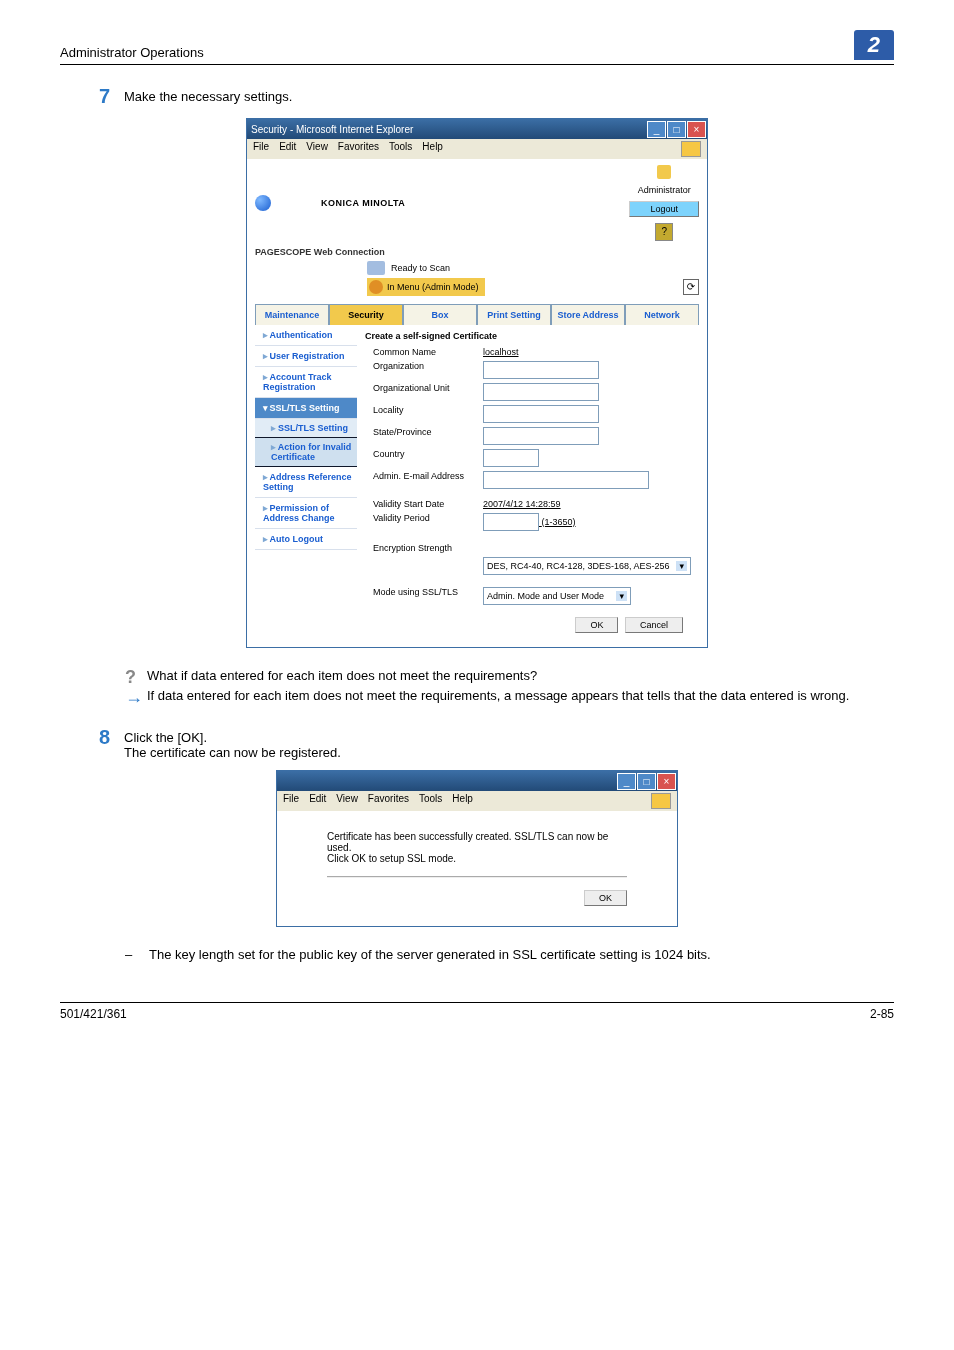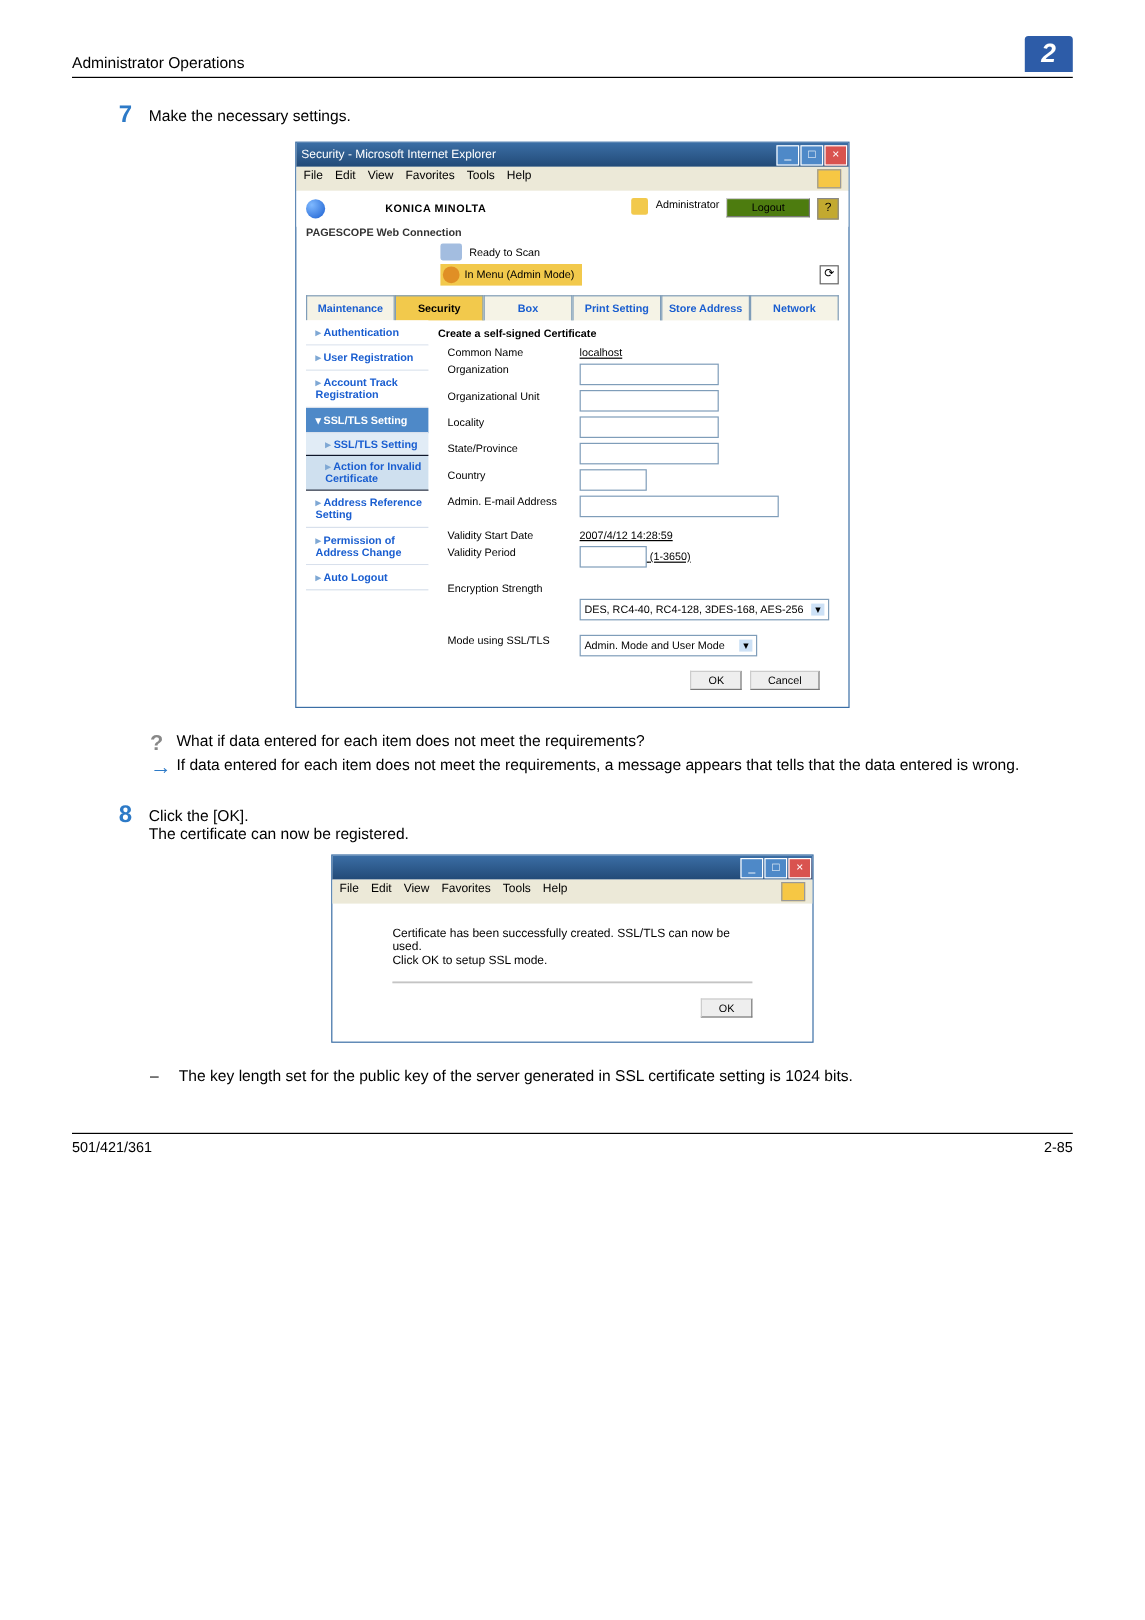--- a/index.html
+++ b/index.html
@@ -22,24 +22,24 @@
   .win8 { width: 400px; }
   .titlebar { display: flex; align-items: center; background: linear-gradient(#3b6ea5, #224a77); color: #fff; height: 20px; font-size: 10px; padding-left: 4px; }
   .titlebar .spacer { flex: 1; }
   .tbtn { width: 17px; height: 15px; font-size: 10px; text-align: center; line-height: 15px; margin-right: 1px; background: #4e89c8; border: 1px solid #fff; }
   .tbtn.close { background: #d9534f; }
   .menubar { display: flex; gap: 10px; font-size: 10px; background: #ece9d8; padding: 2px 6px; }
   .ieflag { width: 18px; height: 14px; background: #f6c744; margin-left: auto; border: 1px solid #999;}
   .km-header { display: flex; align-items: center; padding: 6px 8px; background: #fff; gap: 6px; }
   .km-logo-circle { width: 16px; height: 16px; border-radius: 50%; background: radial-gradient(circle at 30% 30%, #7fb9ff, #1a5ed0); }
   .km-logo-text { font-size: 9px; font-weight: bold; letter-spacing: 0.5px; margin-left: 44px; }
-  .km-right { display: flex; align-items: flex-start; gap: 6px; margin-left: auto; }
+  .km-right { display: flex; align-items: center; gap: 6px; margin-left: auto; flex-direction: column; }
   .admin-icon { width: 14px; height: 14px; background: #f2c94c; border-radius: 2px; }
   .admin-label { font-size: 9px; }
-  .logout-btn { font-size: 9px; padding: 2px 20px; border: 1px outset #ccc; background: #4d7c0f; }
+  .logout-btn { font-size: 9px; padding: 2px 20px; border: 1px outset #ccc; background: #7dd3fc; }
   .help-btn { width: 16px; height: 16px; background: #c3a92f; font-size: 10px; text-align: center; line-height: 16px; border: 1px solid #888; }
   .status-row { display: flex; align-items: center; padding: 4px 8px 0 120px; font-size: 9px; gap: 6px; }
   .printer-icon { width: 18px; height: 14px; background: #a3bde0; border-radius: 2px; }
   .mode-row { display: flex; align-items: center; margin: 3px 8px 8px 120px; }
   .mode-badge { display: flex; align-items: center; background: #f2c94c; font-size: 9px; padding: 2px 6px 2px 2px; gap: 4px; }
   .warn-icon { width: 14px; height: 14px; background: #e08f25; border-radius: 50%; }
   .refresh-icon { width: 14px; height: 14px; margin-left: auto; border: 1px solid #666; background: #fff; font-size: 10px; text-align: center; line-height: 14px; }
 
   .tabsrow { display: flex; padding: 0 8px; gap: 0; }
   .tab { flex: 1; font-size: 9px; font-weight: bold; text-align: center; padding: 5px 2px; border-top: 1px solid #7f9db9; border-left: 1px solid #7f9db9; border-right: 1px solid #7f9db9; background: #f5f3e6; color: #1a5ed0; }

